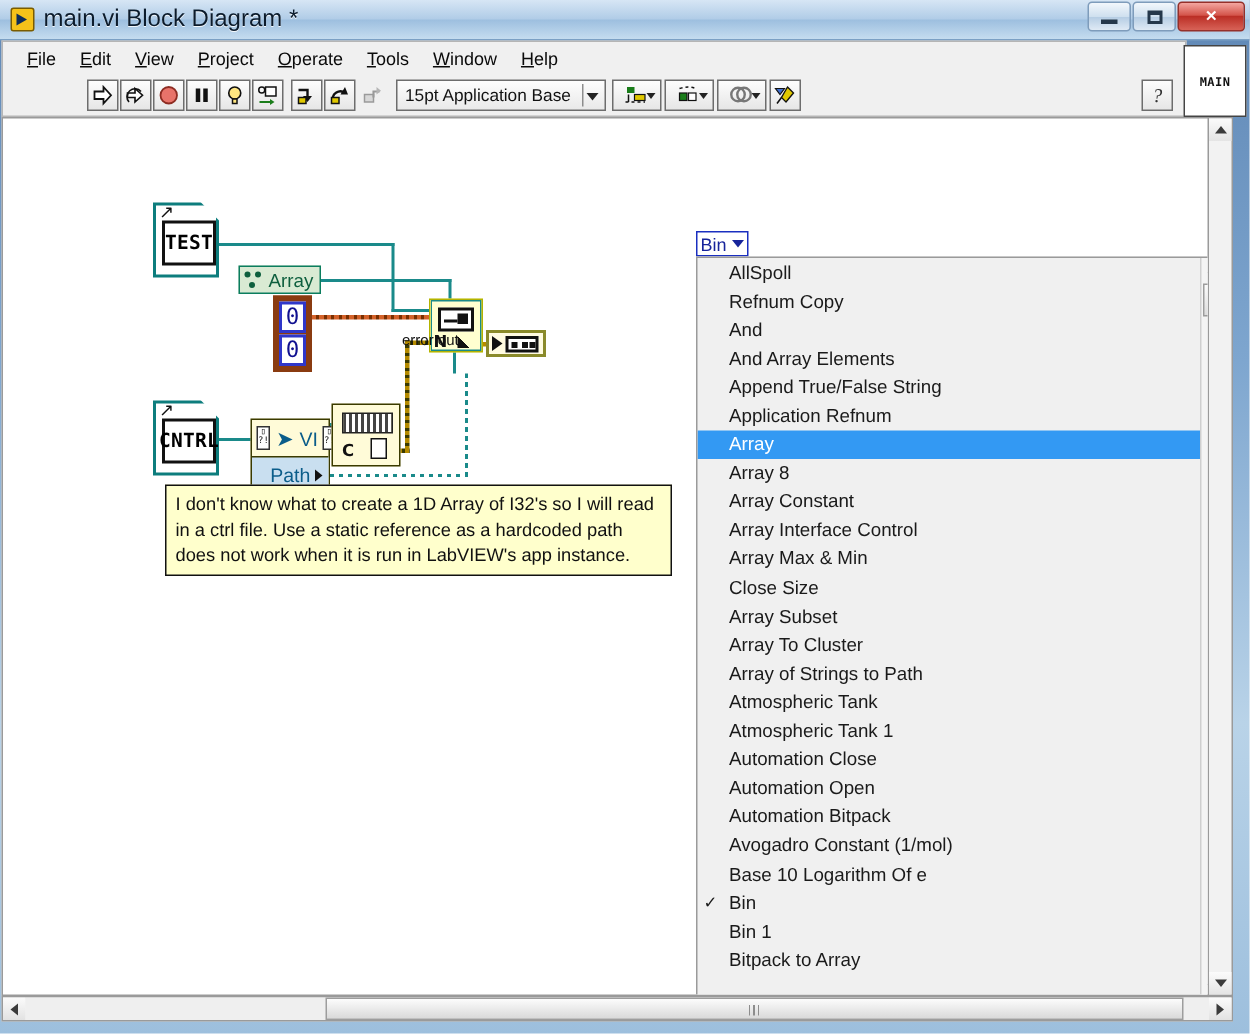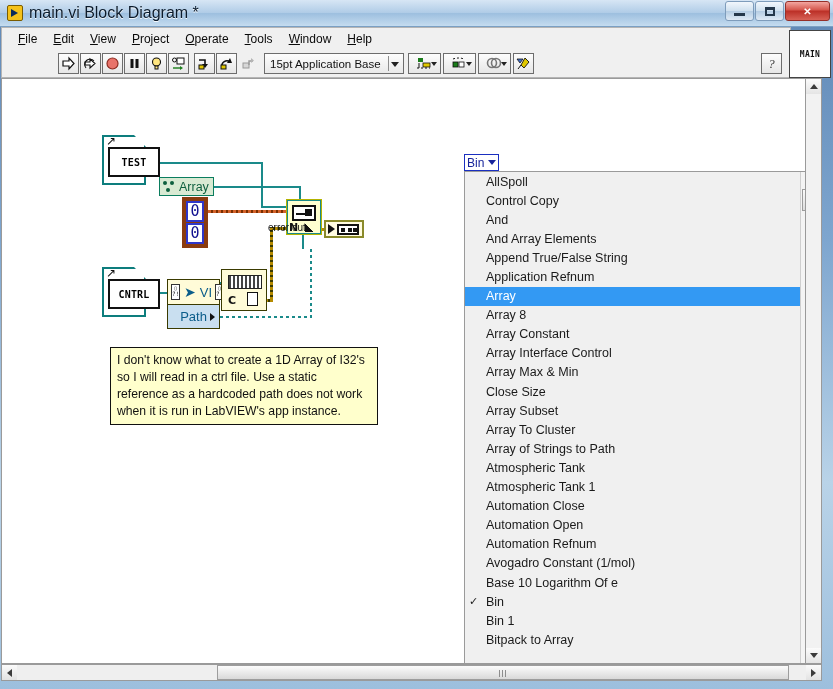--- a/index.html
+++ b/index.html
@@ -238,25 +238,25 @@
     border: 2px solid #0d7d7d;
   }
   .vi-icon .fold {
     position: absolute; right: -1px; top: -1px;
     width: 0; height: 0;
     border-left: 14px solid transparent;
     border-top: 14px solid #ffffff;
   }
   .vi-icon .inner {
     position: absolute; left: 6px; top: 12px;
-    width: 52px; height: 30px;
+    width: 36px; height: 30px;
     border: 2px solid #111;
     background: #fff;
     display: flex; align-items: center; justify-content: center;
-    font-size: 10px; font-weight: bold;
+    font-size: 13px; font-weight: bold;
     font-family: "DejaVu Sans Mono", monospace;
     letter-spacing: 0.2px;
   }
   .vi-icon .arrow {
     position: absolute; left: 4px; top: 1px;
     font-size: 12px; color: #111; line-height: 10px;
     transform: rotate(0deg);
   }
 
   .arr-label {
@@ -766,36 +766,36 @@
         <span class="rtri"></span>
       </div>
     </div>
 
     <div class="file-node" style="left:219px; top:190px;">
       <div class="hatch"></div>
       <div class="cc">C</div>
       <div class="doc"></div>
     </div>
 
-    <div class="comment" style="left:108px; top:268px; width:268px;">I don't know what to create a 1D Array of I32's so I will read in a ctrl file. Use a static reference as a hardcoded path does not work when it is run in LabVIEW's app instance.</div>
+    <div class="comment" style="left:108px; top:244px; width:338px;">I don't know what to create a 1D Array of I32's so I will read in a ctrl file. Use a static reference as a hardcoded path does not work when it is run in LabVIEW's app instance.</div>
 
     <div class="combo" style="left:462px; top:75px;">
       <span>Bin</span>
       <span class="cb-caret"></span>
     </div>
 
     <div class="dropdown" style="left:462px; top:92px;">
       <div class="dd-list">
           <div class="dd-item">
             <span class="chk"></span>
             <span class="lbl">AllSpoll</span>
           </div>
           <div class="dd-item">
             <span class="chk"></span>
-            <span class="lbl">Control Copy</span>
+            <span class="lbl">Refnum Copy</span>
           </div>
           <div class="dd-item">
             <span class="chk"></span>
             <span class="lbl">And</span>
           </div>
           <div class="dd-item">
             <span class="chk"></span>
             <span class="lbl">And Array Elements</span>
           </div>
           <div class="dd-item">
@@ -853,21 +853,21 @@
           <div class="dd-item">
             <span class="chk"></span>
             <span class="lbl">Automation Close</span>
           </div>
           <div class="dd-item">
             <span class="chk"></span>
             <span class="lbl">Automation Open</span>
           </div>
           <div class="dd-item">
             <span class="chk"></span>
-            <span class="lbl">Automation Refnum</span>
+            <span class="lbl">Automation Bitpack</span>
           </div>
           <div class="dd-item">
             <span class="chk"></span>
             <span class="lbl">Avogadro Constant (1/mol)</span>
           </div>
           <div class="dd-item">
             <span class="chk"></span>
             <span class="lbl">Base 10 Logarithm Of e</span>
           </div>
           <div class="dd-item">

